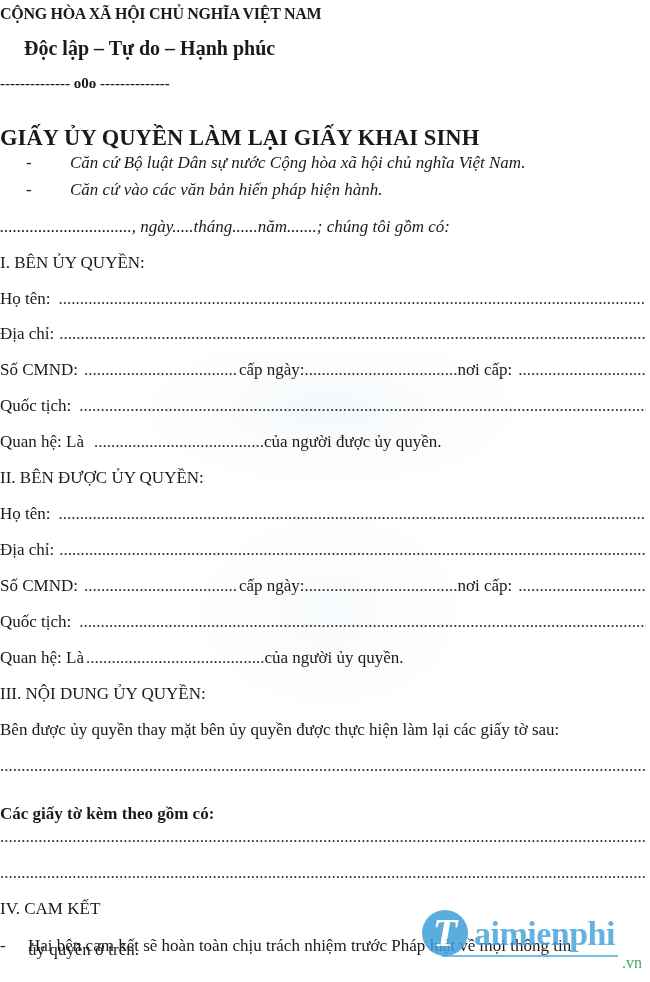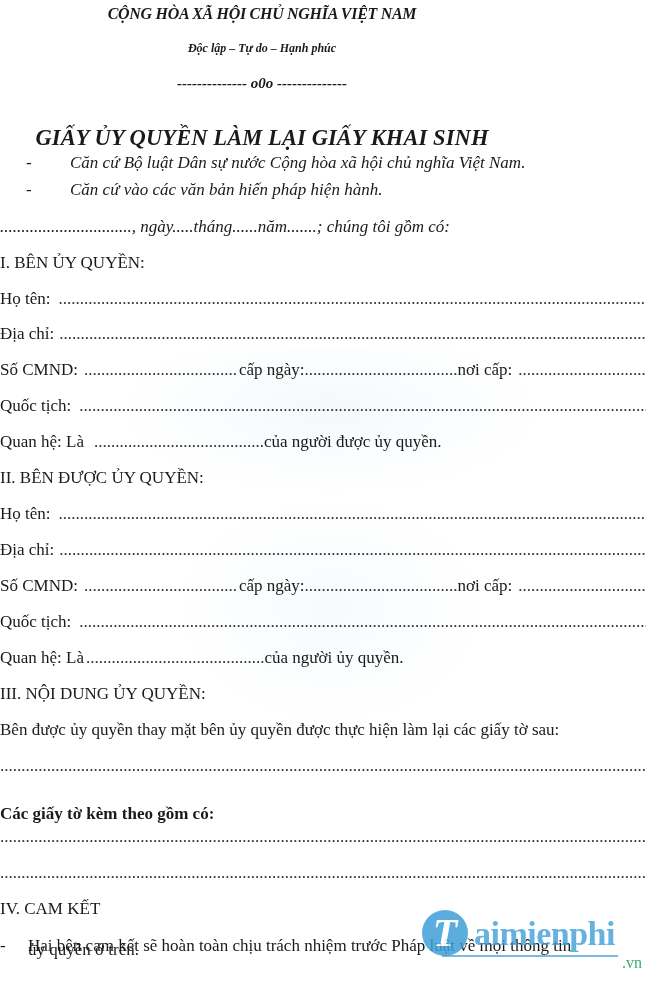--- a/index.html
+++ b/index.html
@@ -11,25 +11,25 @@
   .wm-bg {
     position: absolute; left: 0; top: 350px; width: 650px; height: 600px;
     background:
       radial-gradient(ellipse 300px 120px at 330px 60px, rgba(200,220,235,0.18), transparent 70%),
       radial-gradient(ellipse 220px 160px at 330px 260px, rgba(200,220,235,0.14), transparent 70%);
     pointer-events: none;
   }
   .line {
     position: absolute; left: 0; white-space: nowrap; font-size: 17px; line-height: 20px;
   }
-  .center { width: 524px; text-align: center; font-style: italic; }
+  .center { width: 524px; text-align: left; }
   .i { font-style: italic; }
   .title { font-size: 22.5px; font-weight: bold; line-height: 28px; letter-spacing: 0.1px; }
   .hdr1 { font-size: 16px; font-weight: bold; letter-spacing: -0.3px; }
-  .hdr2 { font-size: 12px; font-weight: bold; }
+  .hdr2 { font-size: 20px; font-weight: bold; margin-left: 24px; }
   .sep { font-size: 15px; font-weight: bold; }
   .dots { color: #333; letter-spacing: 0; }
   .field { display: flex; width: 646px; }
   .field .lbl { flex: none; }
   .field .fill { flex: 1; overflow: hidden; white-space: nowrap; }
   .dash { display: inline-block; width: 44px; padding-left: 26px; }
   .logo {
     position: absolute; left: 422px; top: 912px; width: 228px; height: 70px; pointer-events: none;
   }
   .logo .t {

